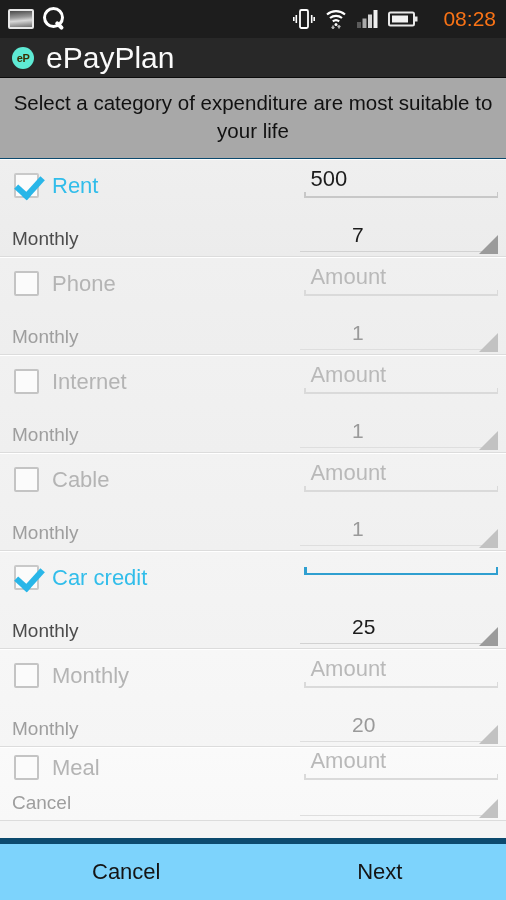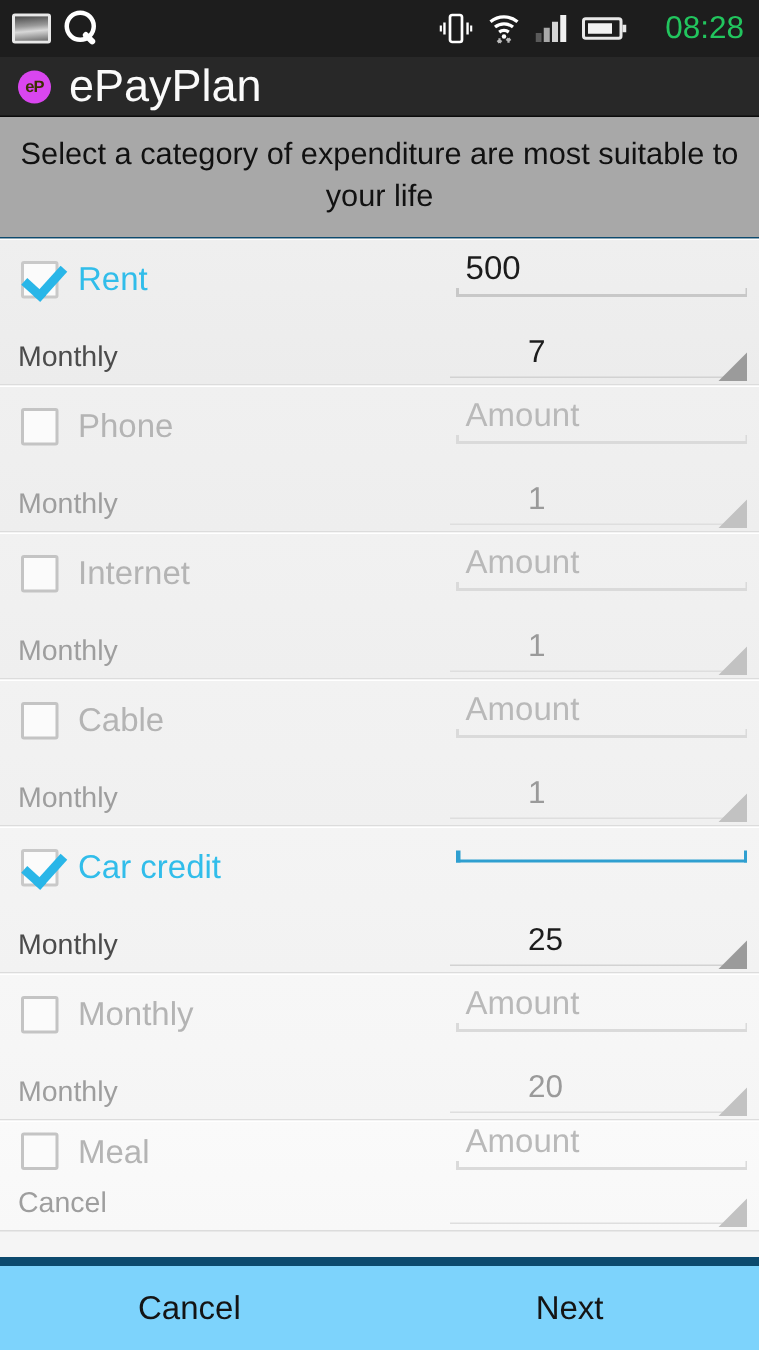--- a/index.html
+++ b/index.html
@@ -11,21 +11,21 @@
   }
   .phone { width: 506px; height: 900px; display: flex; flex-direction: column; position: relative; }
 
   
   .statusbar {
     height: 38px; background: #1d1d1d; display: flex; align-items: center;
     padding: 0 10px 0 8px; flex: 0 0 38px;
   }
   .sb-left { display: flex; align-items: center; gap: 9px; }
   .sb-right { margin-left: auto; display: flex; align-items: center; gap: 9px; }
-  .sb-clock { color: #22c55e; font-size: 21px; letter-spacing: 0px; margin-left: 16px; }
+  .sb-clock { color: #f97316; font-size: 21px; letter-spacing: 0px; margin-left: 16px; }
   .icon-img {
     width: 26px; height: 20px; border: 2px solid #e8e8e8; border-radius: 2px;
     background: linear-gradient(175deg,#4a4a4a 0%,#9a9a9a 40%,#d8d8d8 60%,#707070 100%);
     display: inline-block;
   }
   .icon-search { width: 24px; height: 24px; position: relative; display: inline-block; }
   .icon-search::before {
     content: ""; position: absolute; left: 0; top: 0; width: 15px; height: 15px;
     border: 3px solid #fff; border-radius: 50%;
   }
@@ -33,21 +33,21 @@
     content: ""; position: absolute; left: 13px; top: 13px; width: 10px; height: 3.5px;
     background: #fff; transform: rotate(45deg); transform-origin: left center; border-radius: 2px;
   }
 
   
   .actionbar {
     height: 40px; background: #282828; display: flex; align-items: center;
     padding: 0 12px; flex: 0 0 40px; border-bottom: 1px solid #0c0c0c;
   }
   .app-badge {
-    width: 22px; height: 22px; border-radius: 50%; background: #d946ef;
+    width: 22px; height: 22px; border-radius: 50%; background: #5eead4;
     color: #3a3000; font-size: 11px; font-weight: bold; display: flex;
     align-items: center; justify-content: center; letter-spacing: -0.5px;
   }
   .app-title { color: #fafafa; font-size: 30px; margin-left: 12px; font-weight: normal; }
 
   
   .banner {
     background: #a8a8a8; color: #111; text-align: center; font-size: 20.5px;
     line-height: 28px; padding: 11px 8px 13px; flex: 0 0 auto;
     border-bottom: 1px solid #0c4a6e;
@@ -65,21 +65,21 @@
   .row.r1 { background: linear-gradient(180deg,#f0f0f0,#eeeeee); }
   .row.r2 { background: linear-gradient(180deg,#f1f1f1,#efefef); }
   .row.r3 { background: linear-gradient(180deg,#f2f2f2,#f0f0f0); }
   .row.r4 { background: linear-gradient(180deg,#f4f4f4,#f2f2f2); }
   .row.r5 { background: linear-gradient(180deg,#f7f7f7,#f5f5f5); }
   .row.r6 { background: linear-gradient(180deg,#fafafa,#f8f8f8); }
 
   .row-top { display: flex; align-items: center; height: 52px; padding: 0 8px 0 14px; }
   .row-bottom { display: flex; align-items: flex-end; height: 44px; padding: 0 8px 0 12px; gap: 13px; }
 
-  .cbwrap { display: flex; align-items: center; gap: 13px; width: 300px; }
+  .cbwrap { display: flex; align-items: flex-start; gap: 13px; width: 300px; }
   .cbox {
     width: 25px; height: 25px; border: 2px solid #c4c4c4; background: #fbfbfb;
     border-radius: 2px; position: relative; flex: 0 0 25px;
   }
   .cbox.checked { border-color: #c9c9c9; }
   .cbox.checked::after {
     content: ""; position: absolute; left: 5px; top: -4px; width: 11px; height: 21px;
     border: solid #29b6e8; border-width: 0 6px 6px 0; transform: rotate(42deg);
   }
   .cb-label { font-size: 22px; }

